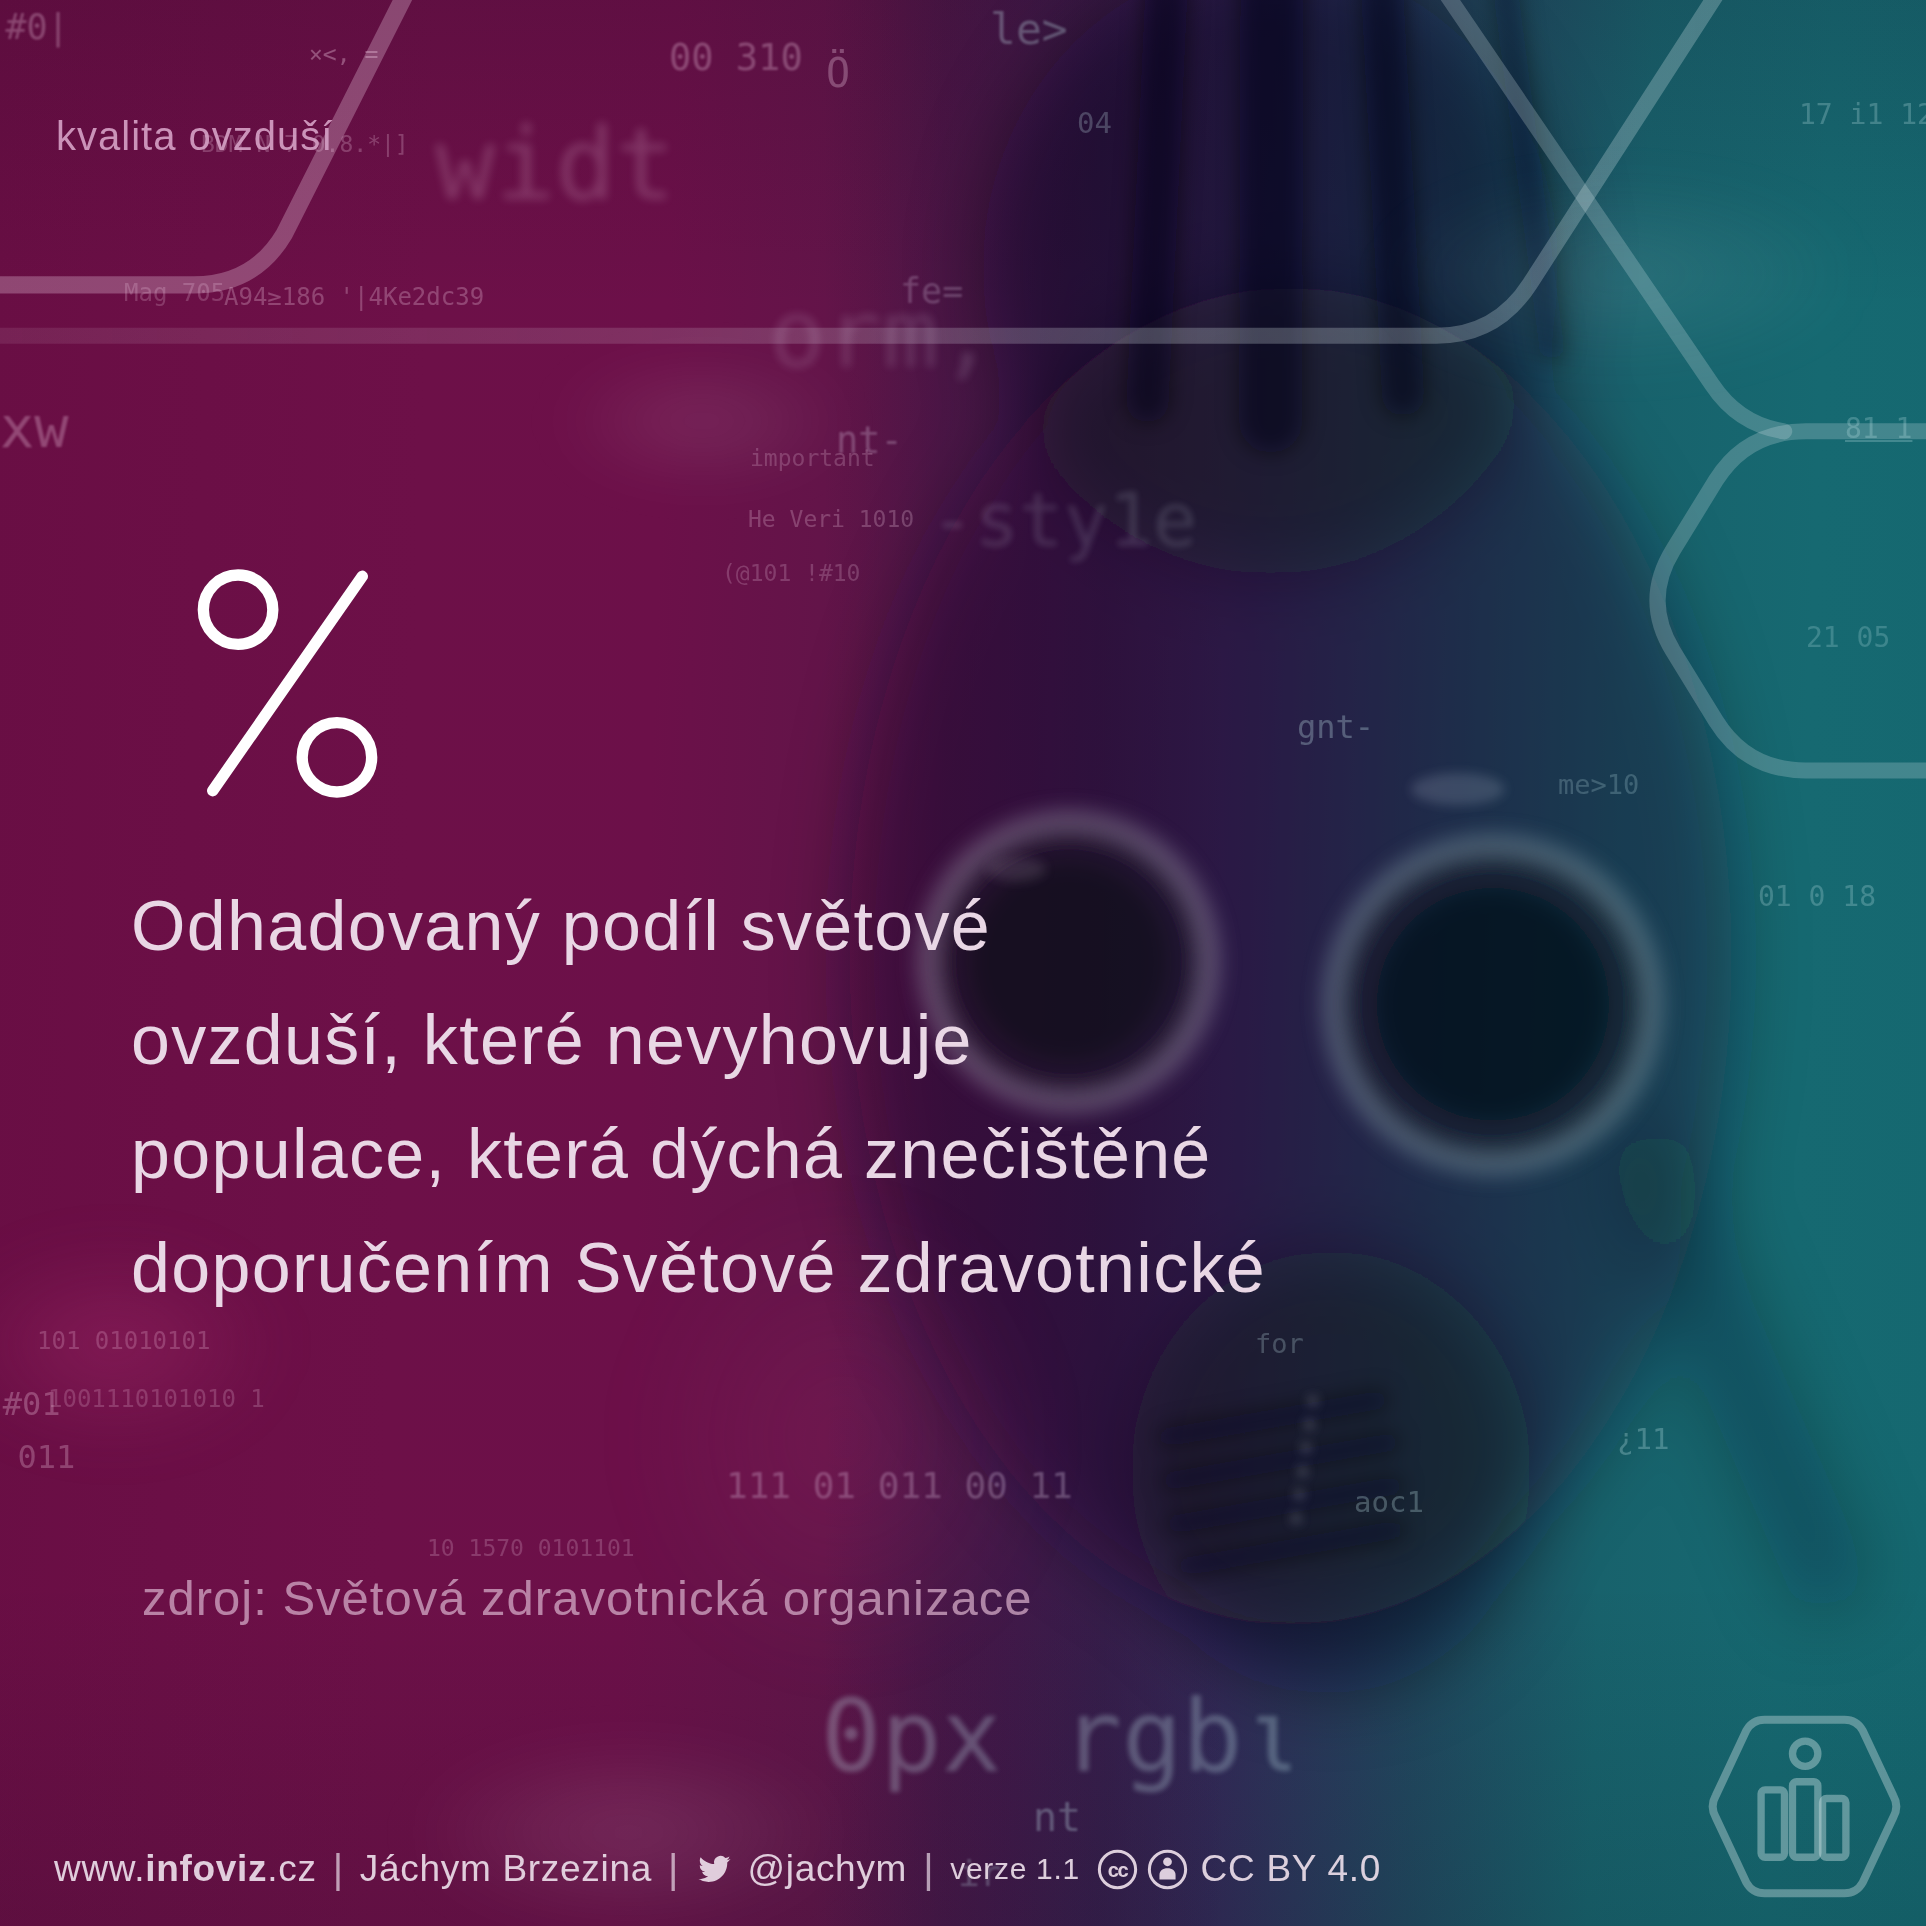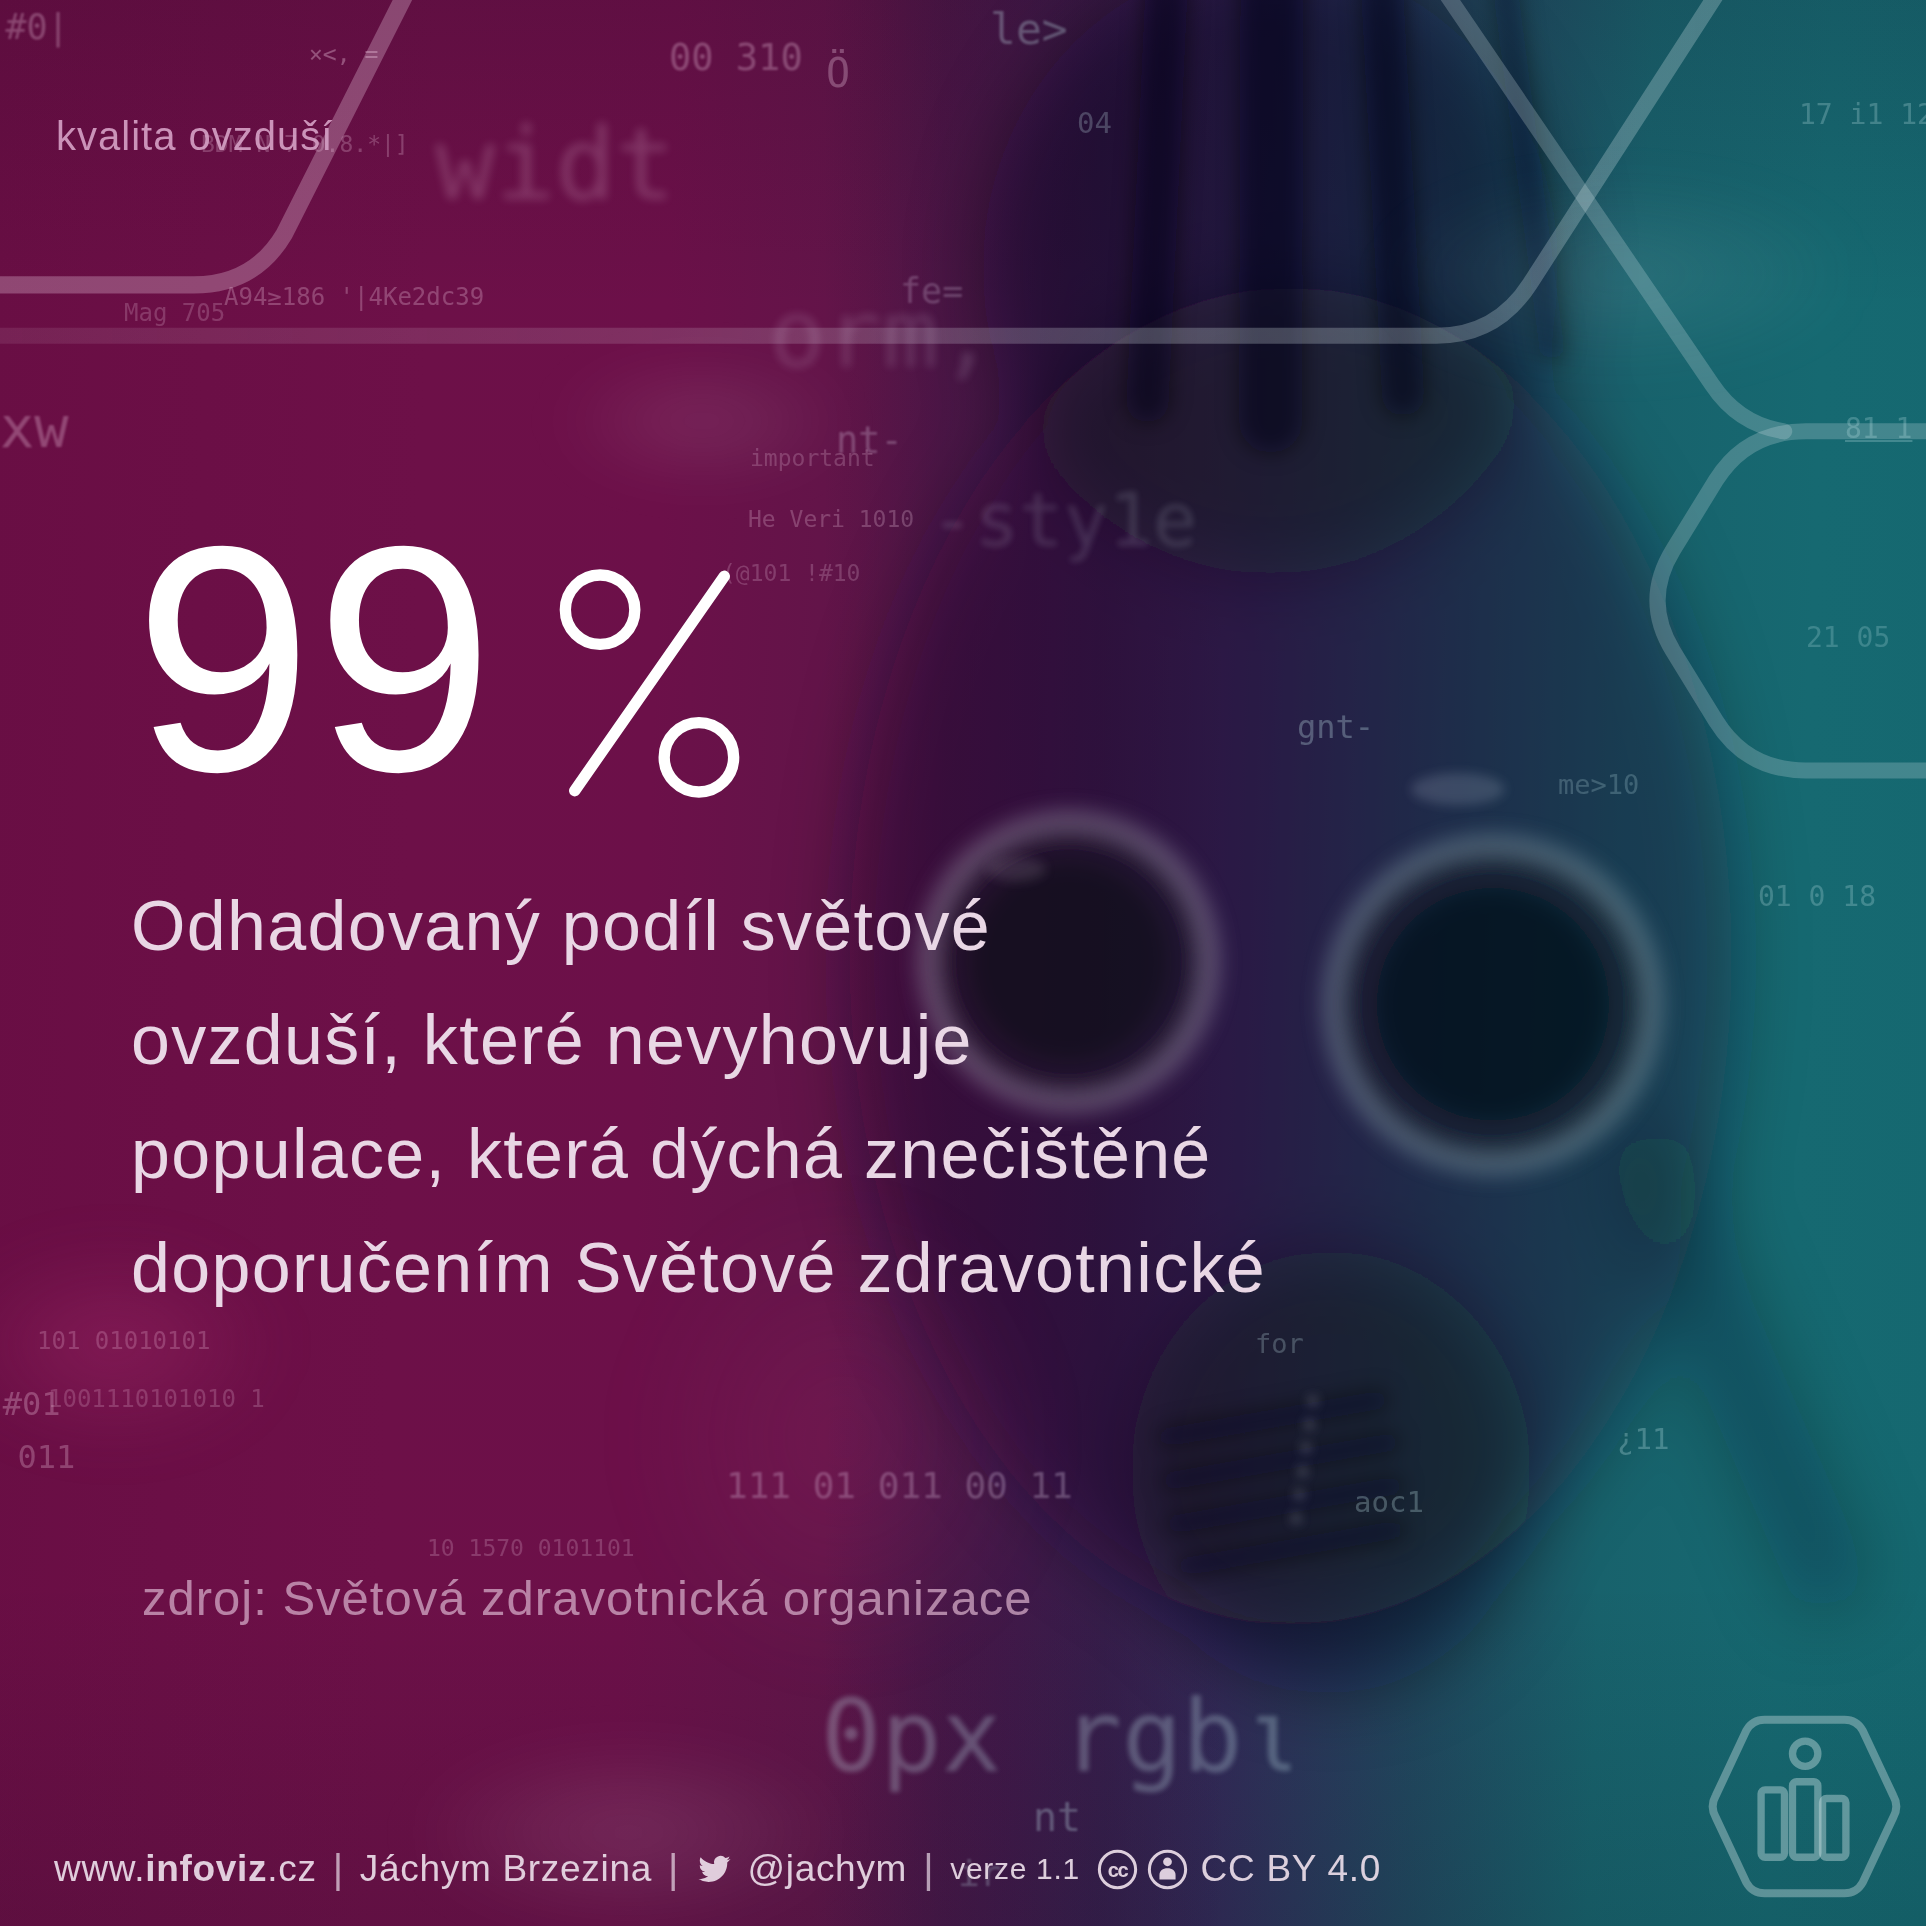--- a/index.html
+++ b/index.html
@@ -28,21 +28,21 @@
   .frag.t{color:#c9ecf0;}
   .f0{left:435px;top:107px;font-size:100px;opacity:.20;filter:blur(4.7px);}
   .f1{left:5.4px;top:6.7px;font-size:35px;opacity:.30;filter:blur(1.3px);}
   .f2{left:309px;top:41px;font-size:23px;opacity:.35;}
   .f3{left:669px;top:37px;font-size:37px;opacity:.30;filter:blur(1.3px);}
   .f4{left:826px;top:50px;font-size:40px;opacity:.30;}
   .f5{left:990px;top:5.4px;font-size:43px;opacity:.30;filter:blur(1.3px);}
   .f6{left:1077px;top:107px;font-size:29px;opacity:.25;}
   .f7{left:201px;top:131px;font-size:23px;opacity:.25;}
   .f8{left:224px;top:284px;font-size:24px;opacity:.28;}
-  .f9{left:124px;top:280px;font-size:24px;opacity:.22;margin-top:20px;}
+  .f9{left:124px;top:280px;font-size:24px;opacity:.22;}
   .f10{left:769px;top:281px;font-size:94px;opacity:.15;filter:blur(4px);color:#e4d6ee;}
   .f11{left:900px;top:271px;font-size:35px;opacity:.25;filter:blur(1.3px);color:#e4d6ee;}
   .f12{left:836px;top:420px;font-size:37px;opacity:.28;filter:blur(1.3px);color:#e4d6ee;}
   .f13{left:930px;top:478px;font-size:74px;opacity:.15;filter:blur(3.3px);color:#d8e2ee;}
   .f14{left:0px;top:395px;font-size:57px;opacity:.30;filter:blur(1.3px);}
   .f15{left:750px;top:445px;font-size:23px;opacity:.22;}
   .f16{left:748px;top:506px;font-size:23px;opacity:.25;}
   .f17{left:722px;top:560px;font-size:23px;opacity:.22;}
   .f18{left:1297px;top:709px;font-size:32px;opacity:.30;filter:blur(0.7px);}
   .f19{left:1799px;top:99px;font-size:28px;opacity:.25;}
@@ -194,21 +194,20 @@
 
   <div class="glow g1"></div>
   <div class="glow g2"></div>
   <div class="glow g3"></div>
   <div class="glow g4"></div>
   <div class="glow g5"></div>
 
   <div class="category">kvalita ovzduší</div>
 
   <div class="stat">
-    <span class="stat-value">99</span>
     <span class="sr">%</span>
     <svg class="stat-unit-svg" width="187" height="231" viewBox="0 0 280 345">
       <g fill="none" stroke="#ffffff" stroke-width="17" stroke-linecap="round">
         <circle cx="66" cy="62" r="52"></circle>
         <circle cx="214" cy="283" r="52"></circle>
         <line x1="252" y1="12" x2="28" y2="333"></line>
       </g>
     </svg>
   </div>
 

